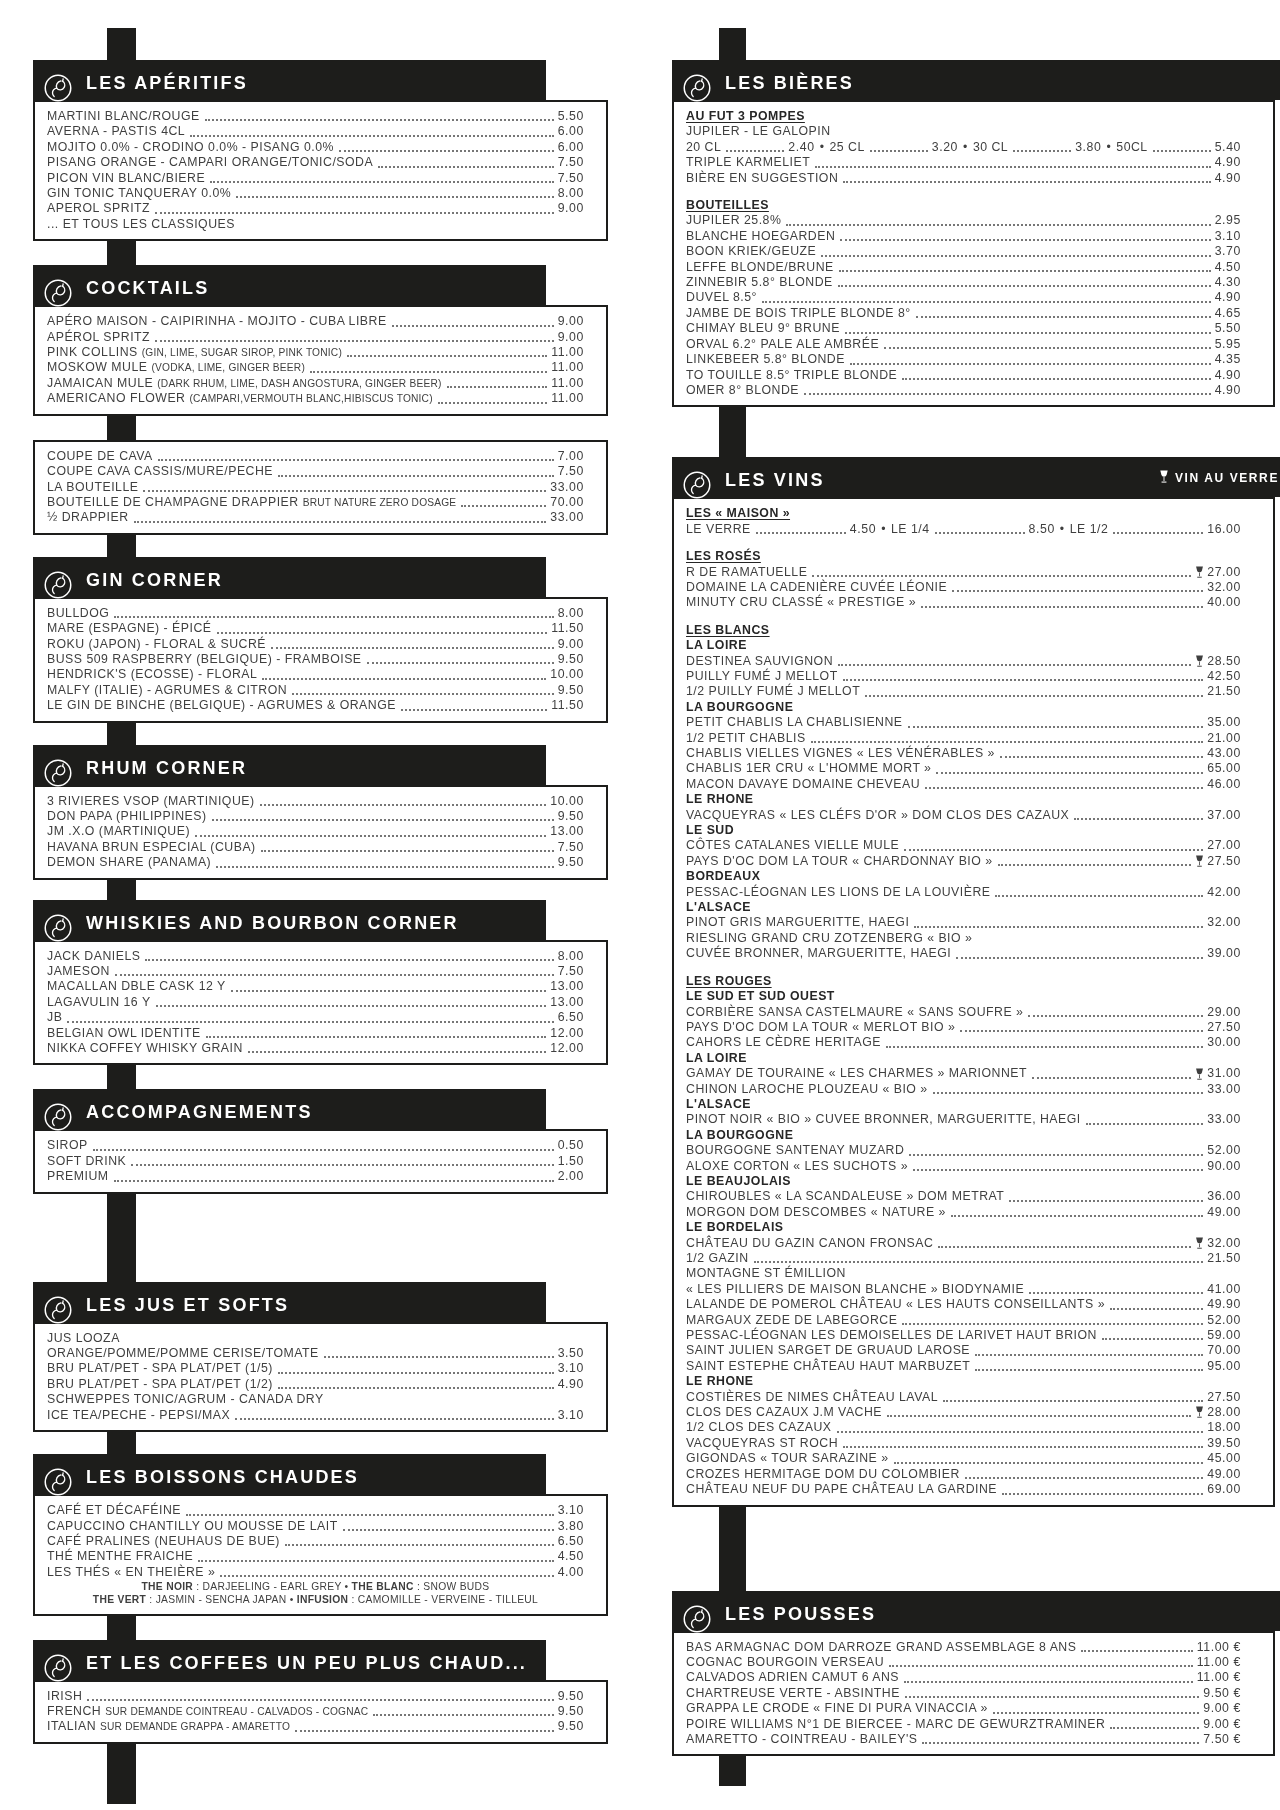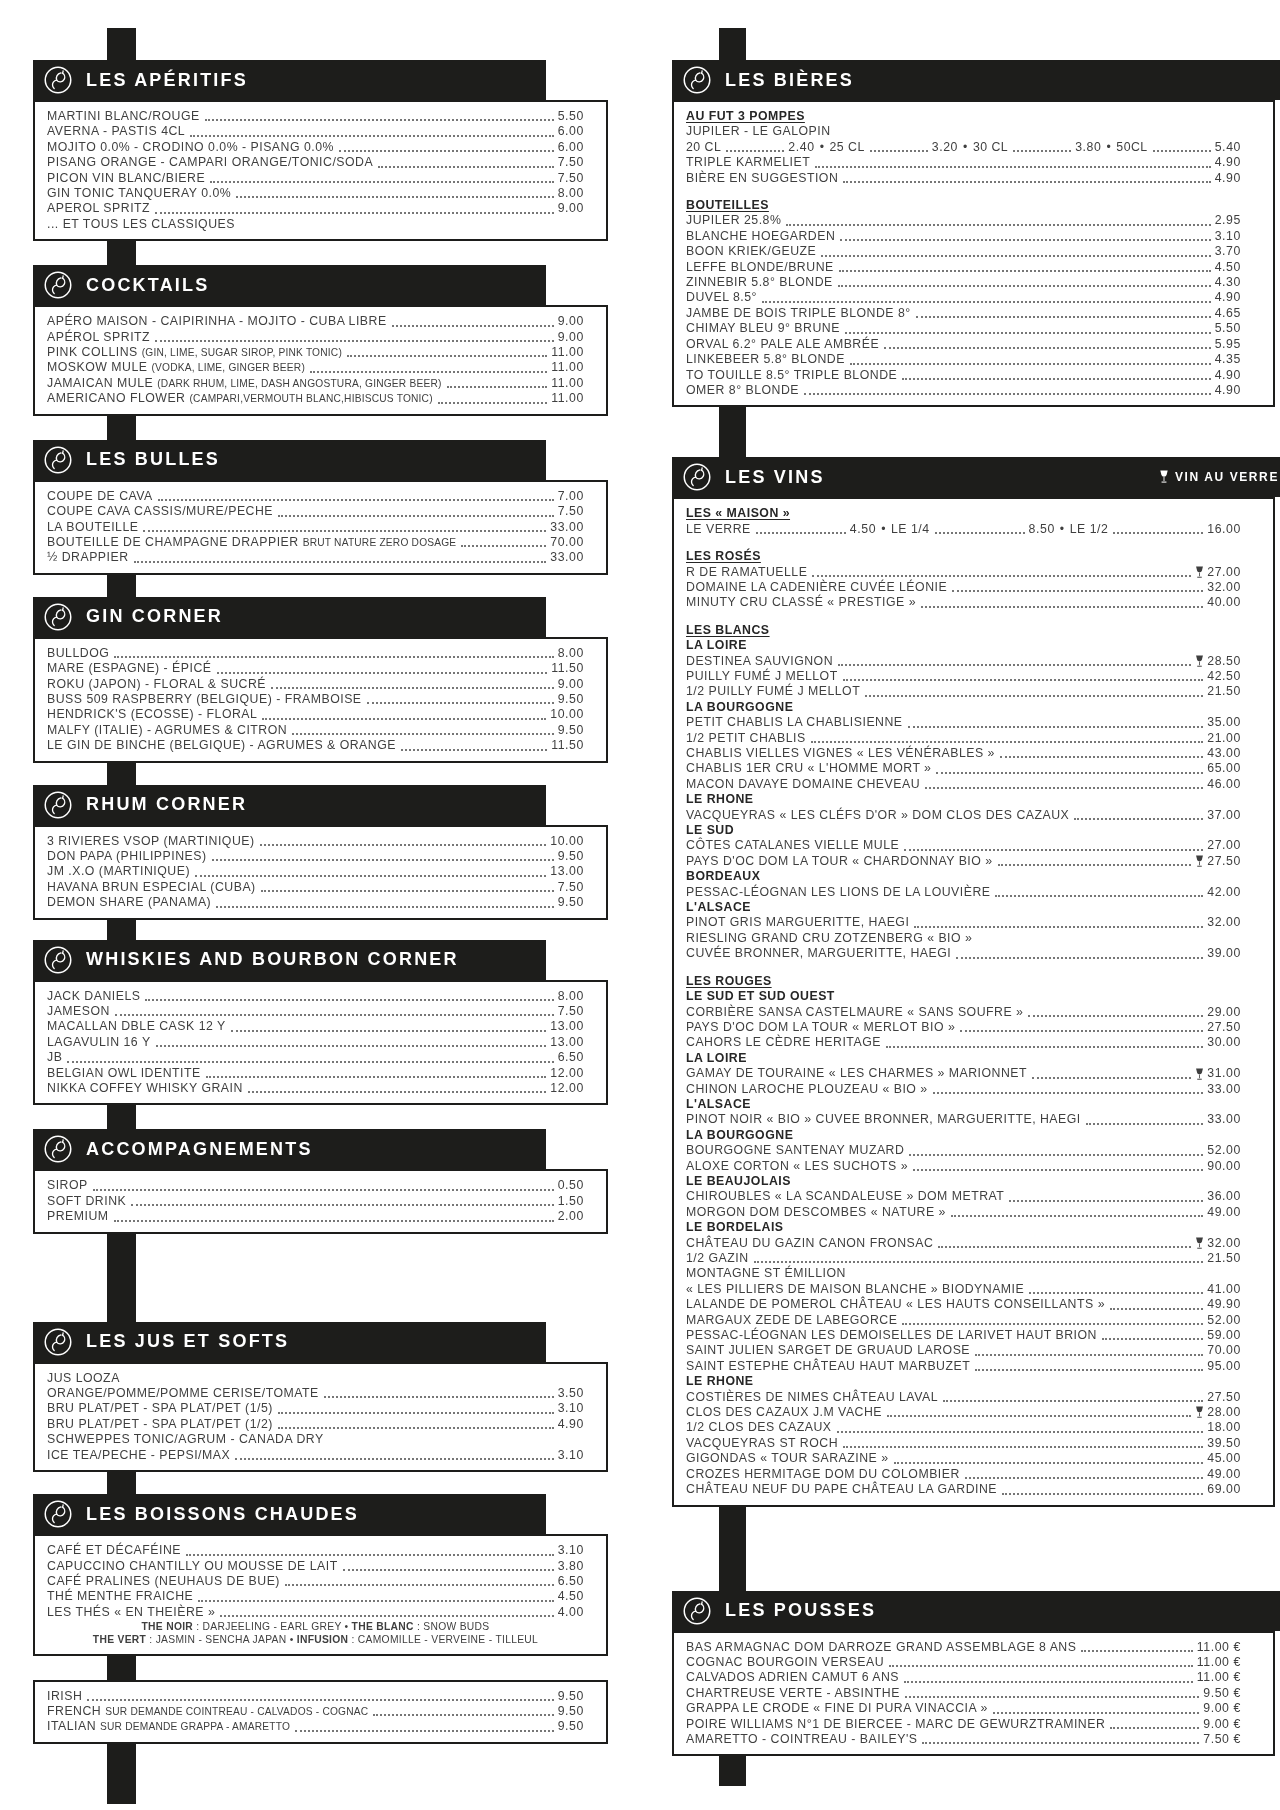--- a/index.html
+++ b/index.html
@@ -5,22 +5,22 @@
   html,body{margin:0;padding:0;background:#fff;}
   .page{position:relative;width:1280px;height:1810px;background:#fff;overflow:hidden;
         font-family:"Liberation Sans", sans-serif;}
   .ribbon{position:absolute;background:#1d1d1b;z-index:0;}
   .ribbon.left{left:107px;top:28px;width:29px;height:1776px;}
   .ribbon.right{left:719px;top:28px;width:27px;height:1758px;}
   .col{position:absolute;top:60px;z-index:1;}
   .col.left{left:33px;width:575px;}
   .col.right{left:672px;width:603px;}
   .menu-section{position:relative;z-index:1;}
-  .section-header{display:flex;align-items:center;height:40px;background:#1d1d1b;
-                  padding:0 14px 0 10px;box-sizing:border-box;}
+  .section-header{display:flex;align-items:flex-start;height:40px;background:#1d1d1b;
+                  padding:13px 14px 0 10px;box-sizing:border-box;}
   .col.left .section-header{width:513px;}
   .col.right .section-header{width:621px;}
   .logo{width:30px;height:30px;flex:0 0 auto;}
   .title{color:#fff;font-size:18px;font-weight:bold;letter-spacing:2.2px;margin-left:13px;white-space:nowrap;}
   .hdr-right{margin-left:auto;display:flex;align-items:center;color:#fff;font-size:12px;
              font-weight:bold;letter-spacing:1.6px;white-space:nowrap;}
   .hdr-right svg{width:10px;height:14px;fill:#fff;margin-right:6px;}
   .section-body{background:#fff;border:2px solid #1d1d1b;padding:7px 22px 7px 12px;box-sizing:border-box;text-align:center;}
   .col.right .section-body{padding-right:32px;}
   .row{display:flex;align-items:flex-end;font-size:12.3px;line-height:15.4px;color:#3f3f3f;
@@ -133,28 +133,20 @@
           </div>
           <div class="row">
             <span class="iname">AMERICANO FLOWER</span>
             <span class="small">(CAMPARI,VERMOUTH BLANC,HIBISCUS TONIC)</span>
             <div class="leader"></div>
             <span class="price">11.00</span>
           </div>
         </div>
       </section>
       <section class="menu-section" style="margin-top: 24px;">
-        <div class="section-header">
-          <svg class="logo" viewBox="0 0 36 36">
-            <circle cx="18" cy="18" r="15.3" fill="none" stroke="#fff" stroke-width="1.8"></circle>
-            <path d="M21.5 9.5c-4.5 1-6.2 5-5.1 8.6c-3 .6-5 3-5 6c0 1.6.8 3.1 2 4.1" fill="none" stroke="#fff" stroke-width="1.6" stroke-linecap="round"></path>
-            <path d="M16.4 18.1c2.4 3.2 7.1 2.7 9-.9c1.4-2.7.5-6-2.1-7.5c.8-.9 1-1.6.8-2.6" fill="none" stroke="#fff" stroke-width="1.6" stroke-linecap="round"></path>
-          </svg>
-          <span class="title">LES BULLES</span>
-        </div>
         <div class="section-body">
           <div class="row">
             <span class="iname">COUPE DE CAVA</span>
             <div class="leader"></div>
             <span class="price">7.00</span>
           </div>
           <div class="row">
             <span class="iname">COUPE CAVA CASSIS/MURE/PECHE</span>
             <div class="leader"></div>
             <span class="price">7.50</span>
@@ -406,20 +398,28 @@
           <div class="row">
             <span class="iname">LES THÉS « EN THEIÈRE »</span>
             <div class="leader"></div>
             <span class="price">4.00</span>
           </div>
           <div class="note"><span style="font-weight: bold;">THE NOIR</span><span> : DARJEELING - EARL GREY • </span><span style="font-weight: bold;">THE BLANC</span><span> : SNOW BUDS</span></div>
           <div class="note"><span style="font-weight: bold;">THE VERT</span><span> : JASMIN - SENCHA JAPAN • </span><span style="font-weight: bold;">INFUSION</span><span> : CAMOMILLE - VERVEINE - TILLEUL</span></div>
         </div>
       </section>
       <section class="menu-section" style="margin-top: 24px;">
+        <div class="section-header">
+          <svg class="logo" viewBox="0 0 36 36">
+            <circle cx="18" cy="18" r="15.3" fill="none" stroke="#fff" stroke-width="1.8"></circle>
+            <path d="M21.5 9.5c-4.5 1-6.2 5-5.1 8.6c-3 .6-5 3-5 6c0 1.6.8 3.1 2 4.1" fill="none" stroke="#fff" stroke-width="1.6" stroke-linecap="round"></path>
+            <path d="M16.4 18.1c2.4 3.2 7.1 2.7 9-.9c1.4-2.7.5-6-2.1-7.5c.8-.9 1-1.6.8-2.6" fill="none" stroke="#fff" stroke-width="1.6" stroke-linecap="round"></path>
+          </svg>
+          <span class="title">ET LES COFFEES UN PEU PLUS CHAUD...</span>
+        </div>
         <div class="section-body">
           <div class="row">
             <span class="iname">IRISH</span>
             <div class="leader"></div>
             <span class="price">9.50</span>
           </div>
           <div class="row">
             <span class="iname">FRENCH</span>
             <span class="small">SUR DEMANDE COINTREAU - CALVADOS - COGNAC</span>
             <div class="leader"></div>

